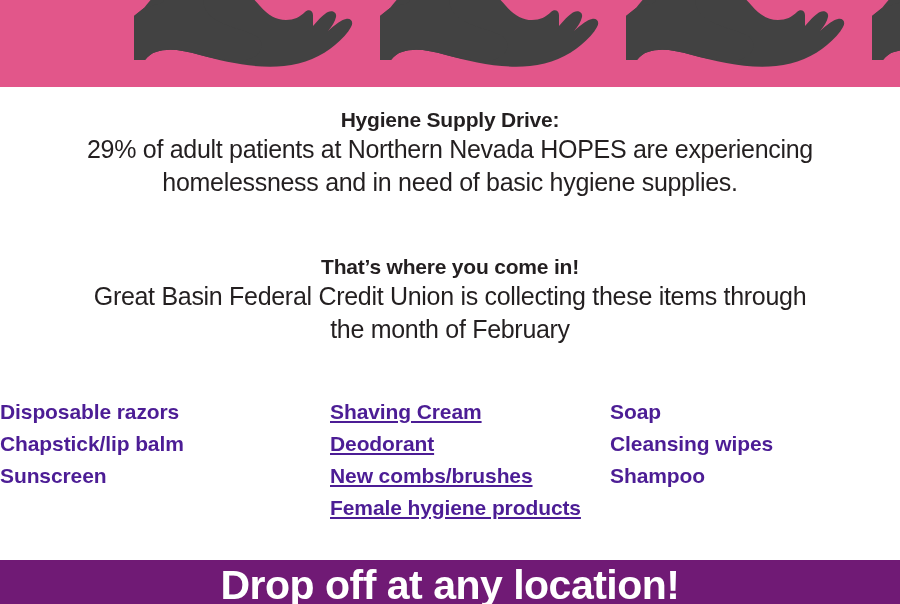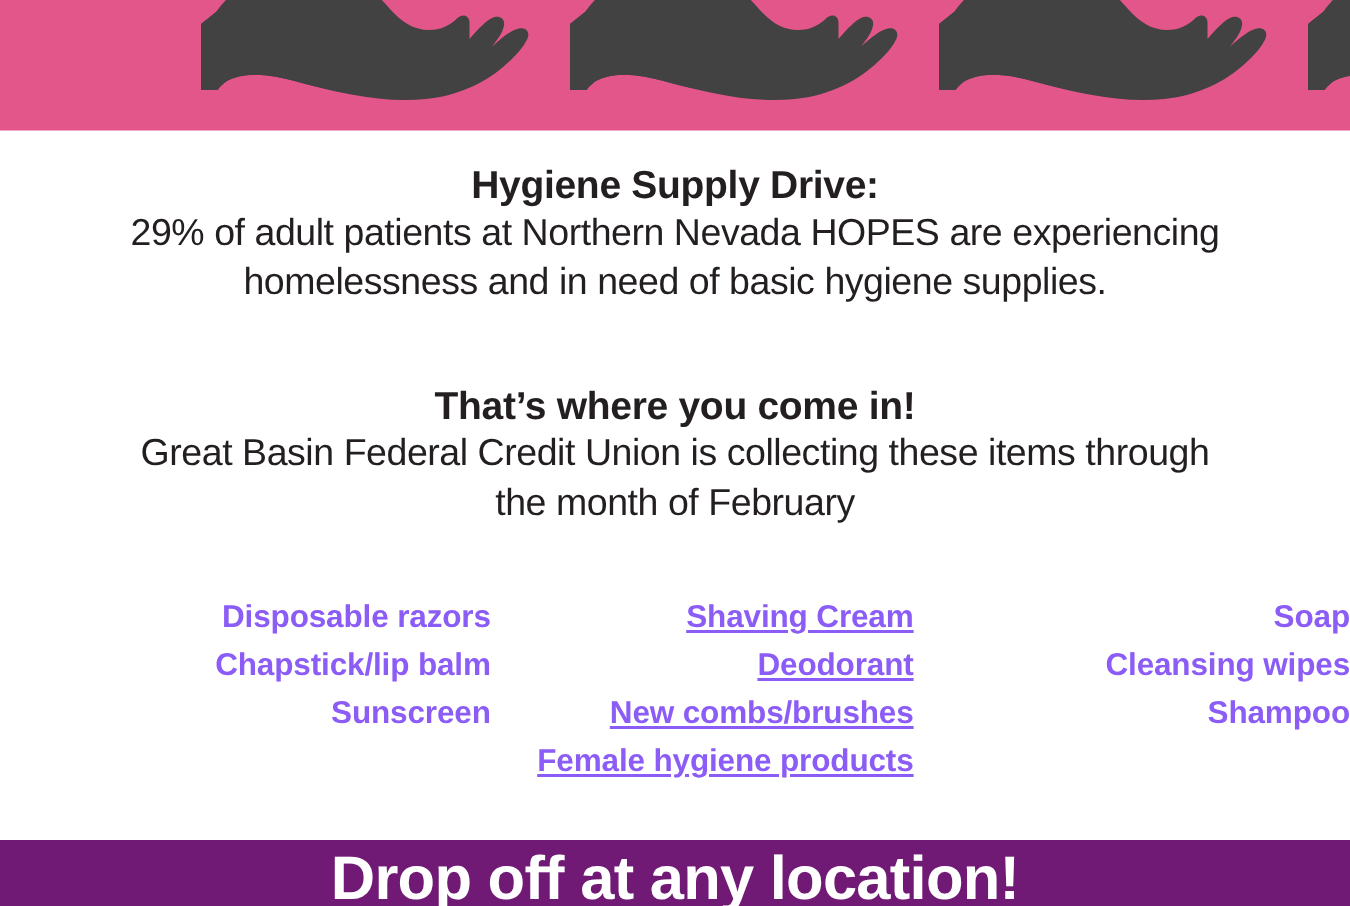--- a/index.html
+++ b/index.html
@@ -45,21 +45,21 @@
 
   
   .block {
     position: absolute;
     left: 0;
     width: 900px;
     text-align: center;
     color: #231f20;
   }
   .block-heading {
-    font-size: 26px;
+    font-size: 21px;
     font-weight: bold;
     line-height: 1.18;
     letter-spacing: -0.2px;
   }
   .block-body {
     font-size: 25px;
     font-weight: normal;
     line-height: 1.32;
     letter-spacing: -0.3px;
   }
@@ -69,27 +69,26 @@
   
   .items-row {
     position: absolute;
     left: 0;
     top: 396px;
     width: 900px;
     display: flex;
     align-items: flex-start;
   }
   .items-col {
-    text-align: right;
-    color: #8b5cf6;
+    text-align: left;
+    color: #4c1d95;
     font-size: 21px;
     font-weight: bold;
     line-height: 1.52;
     letter-spacing: -0.1px;
-    padding-left: 28px;
   }
   .col-1 { width: 330px; }
   .col-2 { width: 280px; text-decoration: underline; }
   .col-3 { width: 290px; }
   .item-line { display: block; white-space: nowrap; }
 
   
   .cta-bar {
     position: absolute;
     left: 0;

